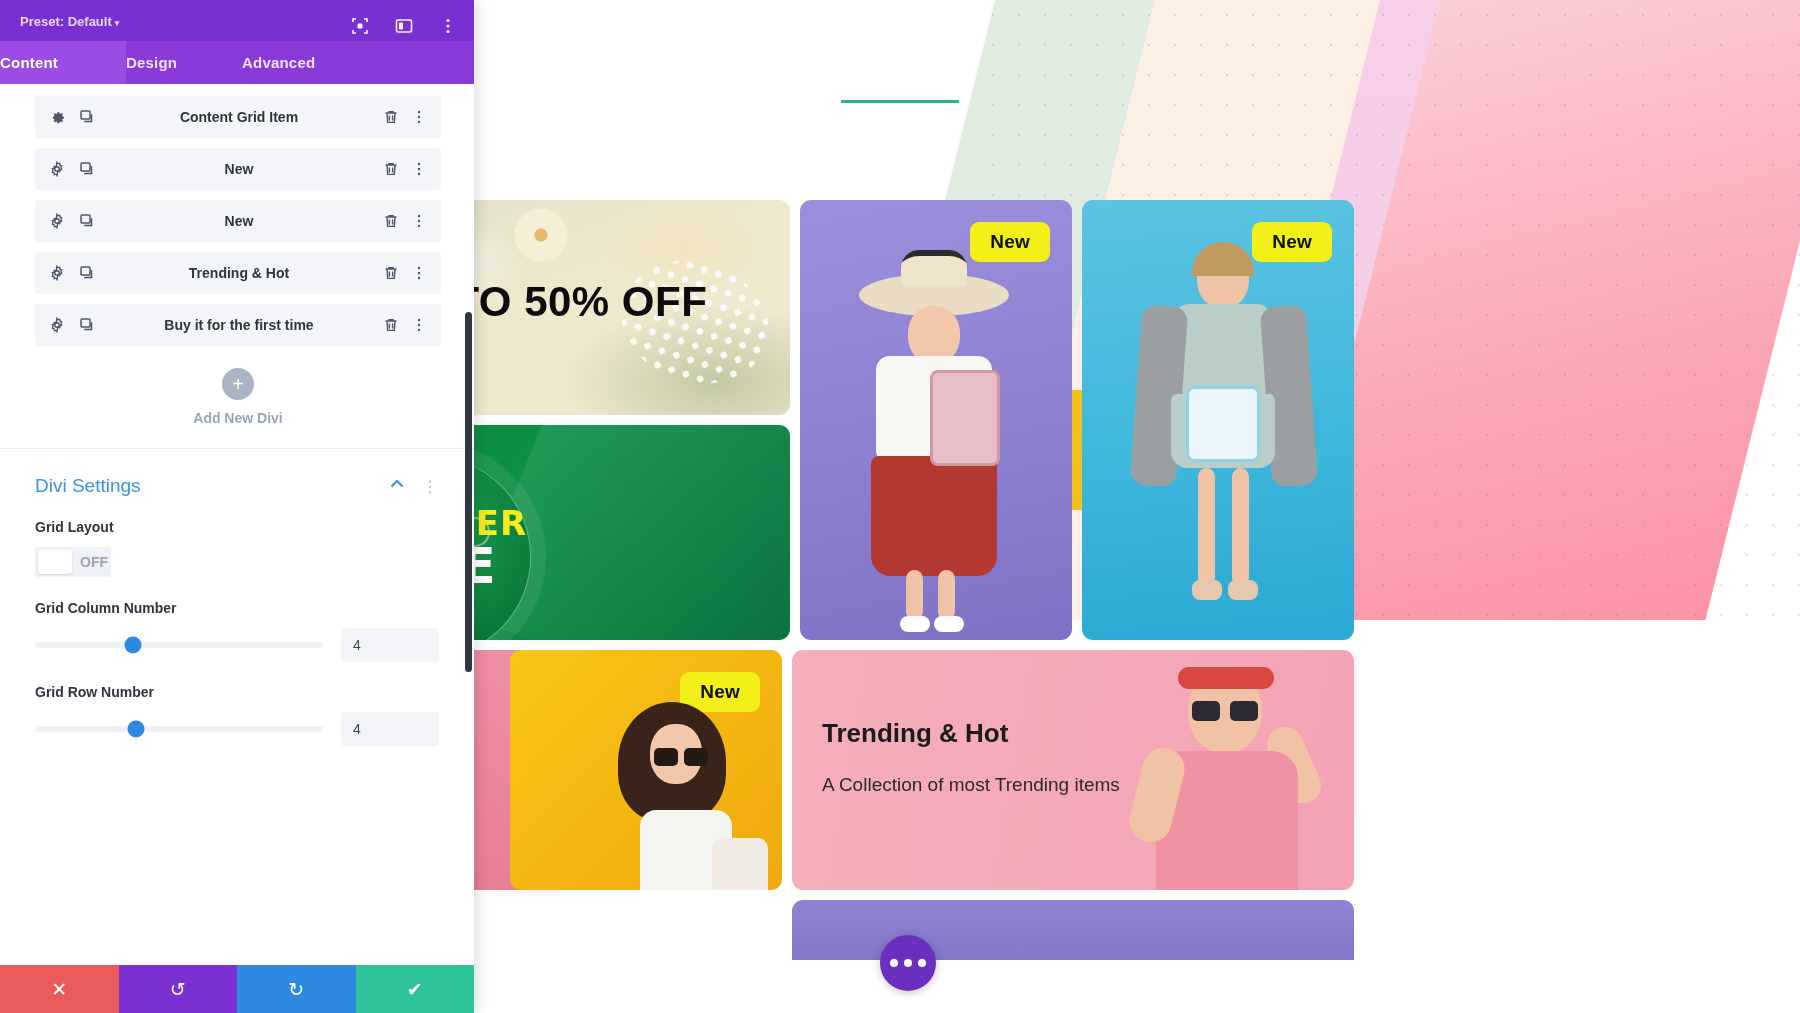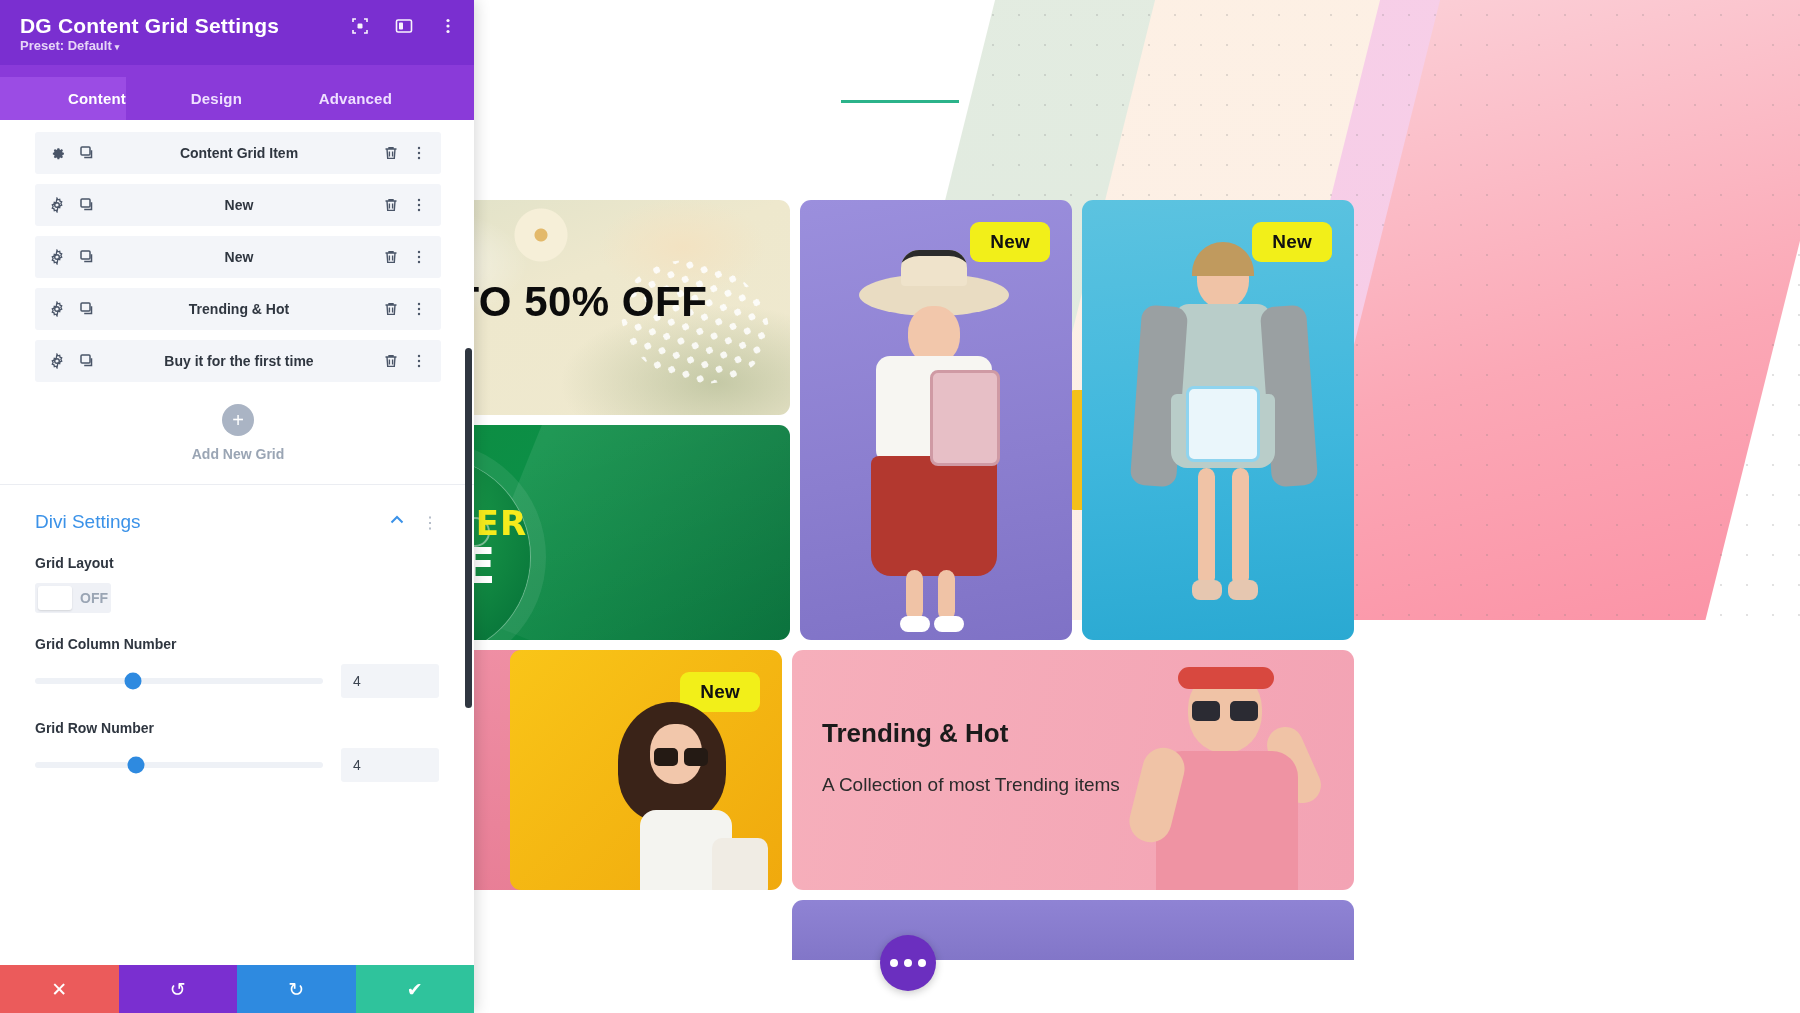--- a/index.html
+++ b/index.html
@@ -262,21 +262,21 @@
   .head-icons {
     position: absolute; right: 16px; top: 16px; display: flex; gap: 24px; align-items: center;
   }
   .head-icons .ic { width: 20px; height: 20px; color: #fff; opacity: .95; }
 
   .tabs {
     display: flex; background: #8a3ad9;
   }
   .tab {
     padding: 13px 0; font-size: 15px; font-weight: bold; color: #efe0ff;
-    text-align: right; letter-spacing: .2px; margin-top: 12px;
+    text-align: left; letter-spacing: .2px;
   }
   .tab.t0 { width: 126px; }
   .tab.t1 { width: 116px; }
   .tab.t2 { width: 150px; }
   .tab.active { background: #9b4ce4; color: #ffffff; }
 
   .panel-body { flex: 1; overflow: hidden; position: relative; background: #fff; }
 
   .item-list { padding: 12px 33px 0 35px; }
   .grid-item {
@@ -466,21 +466,20 @@
     <div class="fab">
       <span></span>
       <span></span>
       <span></span>
     </div>
   </div>
 
   <div class="panel">
 
     <div class="panel-head">
-      <div class="panel-title">DG Content Grid Settings</div>
       <div class="panel-preset">
         <span>Preset: Default</span><span class="caret">▾</span>
       </div>
       <div class="head-icons">
         <span class="ic">
           <svg viewBox="0 0 20 20" width="20" height="20" fill="none" stroke="#fff" stroke-width="1.6">
             <path d="M3 6V3h3M14 3h3v3M17 14v3h-3M6 17H3v-3"></path>
             <rect x="7.5" y="7.5" width="5" height="5" rx="1.2" fill="#fff" stroke="none"></rect>
           </svg>
         </span>
@@ -670,21 +669,21 @@
                   <circle cx="8" cy="3" r="1.2"></circle>
                   <circle cx="8" cy="8" r="1.2"></circle>
                   <circle cx="8" cy="13" r="1.2"></circle>
                 </svg>
             </span>
           </div>
         </div>
 
         <div class="add-new">
           <div class="add-circle">+</div>
-          <div class="add-label">Add New Grid</div>
+          <div class="add-label">Add New Divi</div>
         </div>
       </div>
 
       <div class="divider"></div>
 
       <div class="section">
         <div class="section-head">
           <div class="section-title">Divi Settings</div>
           <div class="chev">
             <svg viewBox="0 0 18 18" width="18" height="18" fill="none" stroke="#3b92e8" stroke-width="2">

